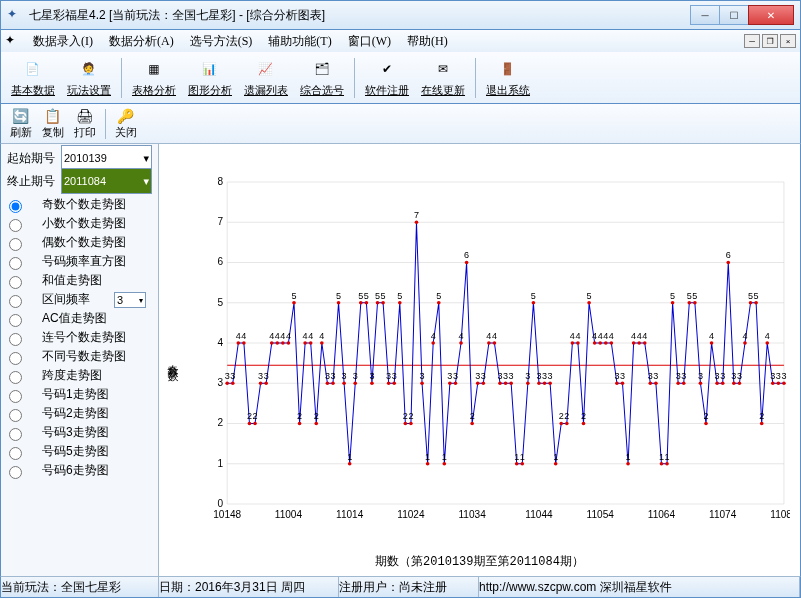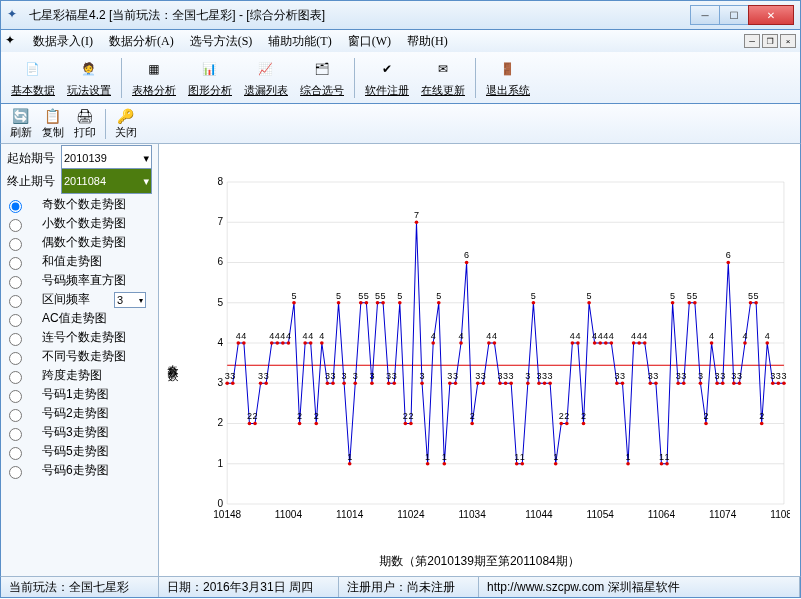--- a/index.html
+++ b/index.html
@@ -41,33 +41,33 @@
 .sidebar .row .sel { flex:1; height:18px; font-size:11px; border:1px solid #7a9ac0; background:#fff; padding:12px 2px; display:flex; align-items:center; justify-content:space-between; }
 .sidebar .row .sel.hl { background:#4d7c0f; color:#fff; }
 .sidebar .opt { display:flex; align-items:flex-end; height:19px; gap:20px; padding-left:2px; }
 .sidebar .opt input { margin:0; }
 .sidebar .opt .spin { width:32px; height:16px; font-size:11px; border:1px solid #7a9ac0; margin-left:4px; display:flex; align-items:center; padding:0 2px; background:#fff; }
 
 .chart { flex:1; background:#fff; position:relative; }
 .chart-title { text-align:center; font-size:15px; font-weight:bold; padding-top:8px; font-family:"SimSun"; }
 .plot { position:absolute; left:46px; top:32px; right:10px; bottom:44px; }
 .yaxis-label { position:absolute; left:6px; top:50%; transform:translateY(-50%); font-size:11px; writing-mode:vertical-rl; text-orientation:upright; letter-spacing:2px; font-family:"SimSun"; }
-.xlabel { position:absolute; bottom:6px; left:0; right:0; text-align:center; font-size:12px; font-family:Liberation Sans, sans-serif; }
+.xlabel { position:absolute; bottom:6px; left:0; right:0; text-align:center; font-size:12px; font-family:Liberation Mono, monospace; }
 svg { width:100%; height:100%; }
 .gridline { stroke:#ccc; stroke-width:0.5; }
 .meanline { stroke:#d00; stroke-width:1; }
 .seriesline { stroke:#0000d0; stroke-width:1; fill:none; }
 .pt { fill:#d00; }
 .vlab { font-size:9px; fill:#000; text-anchor:middle; font-family:Arial; }
 .ticklab { font-size:10px; fill:#000; text-anchor:middle; font-family:Arial; }
 .yticklab { font-size:10px; fill:#000; text-anchor:end; font-family:Arial; }
 
 
 .statusbar { height:22px; background:linear-gradient(#f0f6fc,#d8e8f8); border:1px solid #5a8fc8; border-top-color:#a0b8d0; display:flex; align-items:center; font-size:12px; }
-.statusbar .cell { padding:0 8px; border-right:1px solid #a0b8d0; height:100%; display:flex; align-items:center; }
+.statusbar .cell { padding:0 0; border-right:1px solid #a0b8d0; height:100%; display:flex; align-items:center; }
 </style>
 </head>
 <body>
 
 <div class="titlebar">
   <span class="icon">✦</span>
   <span class="title">七星彩福星4.2 [当前玩法：全国七星彩] - [综合分析图表]</span>
   <div class="btns">
     <div class="btn">─</div>
     <div class="btn">☐</div>
@@ -176,25 +176,25 @@
         <div class="opt">
           <input type="radio" name="copt" style="">
           <span>小数个数走势图</span>
         </div>
         <div class="opt">
           <input type="radio" name="copt" style="">
           <span>偶数个数走势图</span>
         </div>
         <div class="opt">
           <input type="radio" name="copt" style="">
+          <span>号码频率直方图</span>
+        </div>
+        <div class="opt">
+          <input type="radio" name="copt" style="">
           <span>和值走势图</span>
-        </div>
-        <div class="opt">
-          <input type="radio" name="copt" style="">
-          <span>号码频率直方图</span>
         </div>
         <div class="opt">
           <input type="radio" name="copt" style="">
           <span>区间频率</span>
           <div class="spin">
             <span>3</span>
             <span style="margin-left:auto;font-size:8px">▾</span>
           </div>
         </div>
         <div class="opt">

